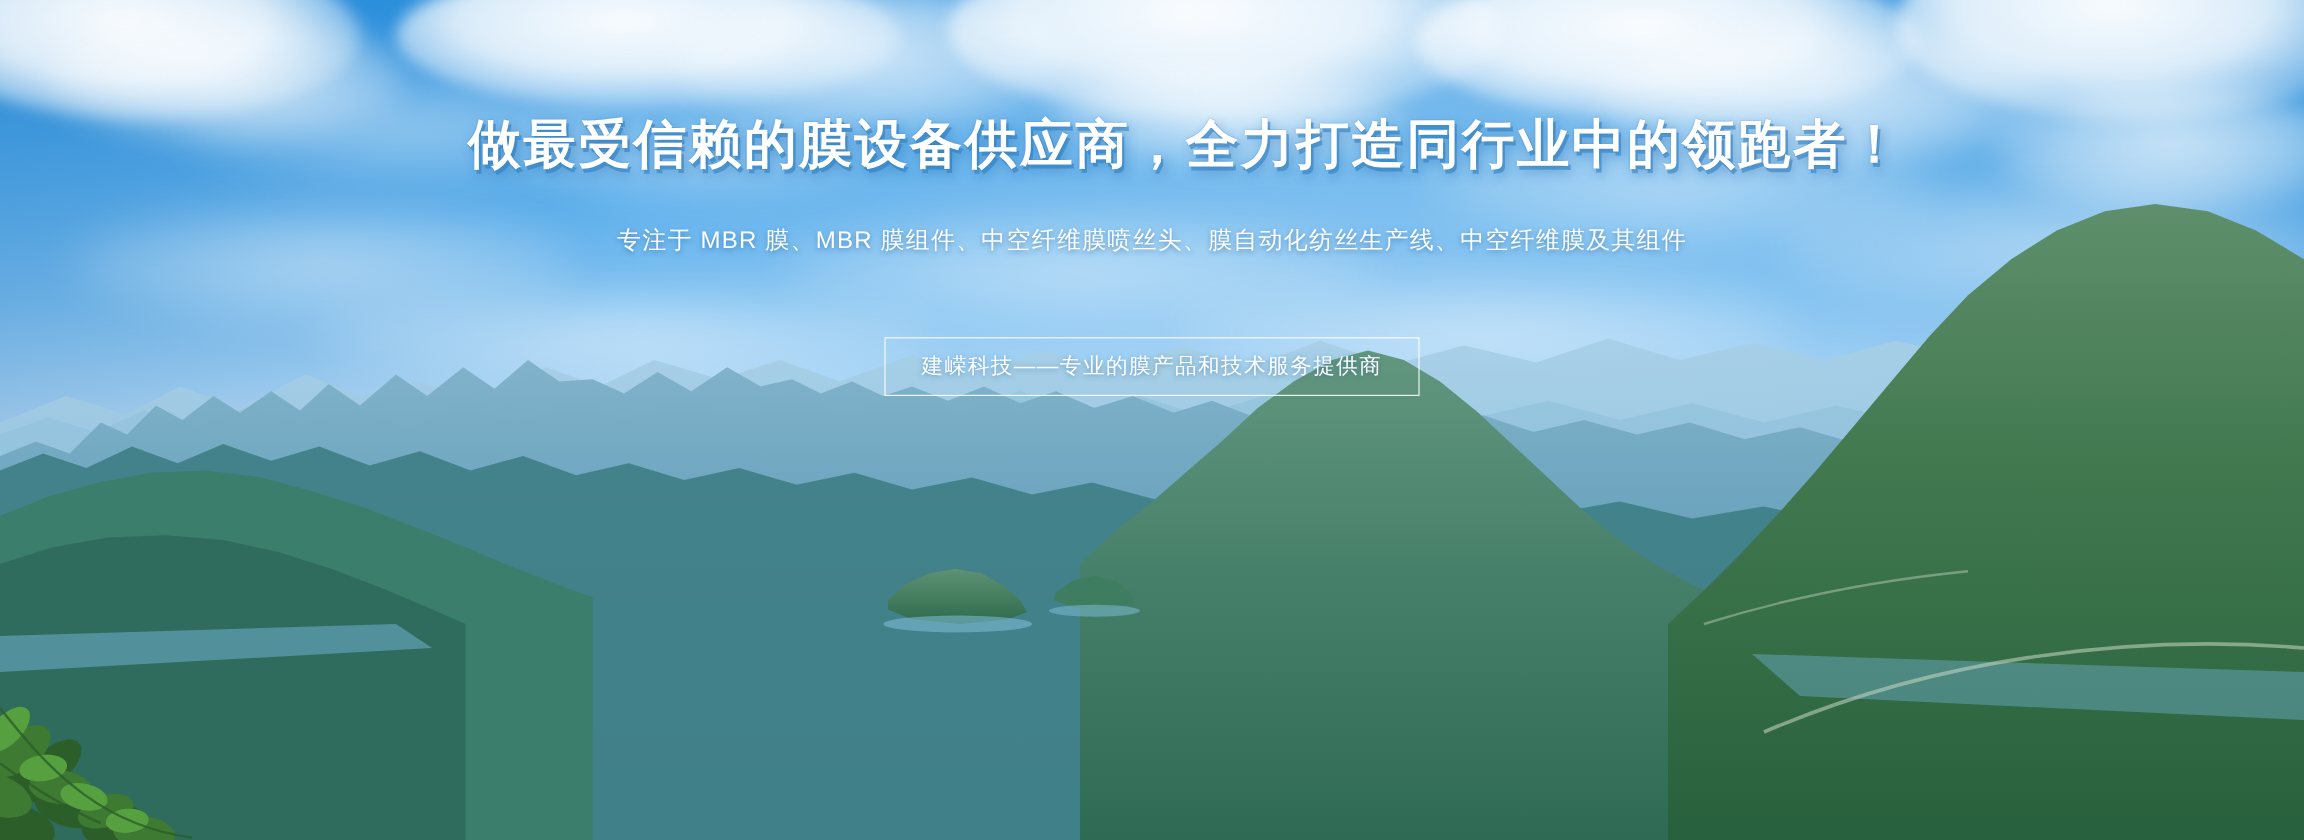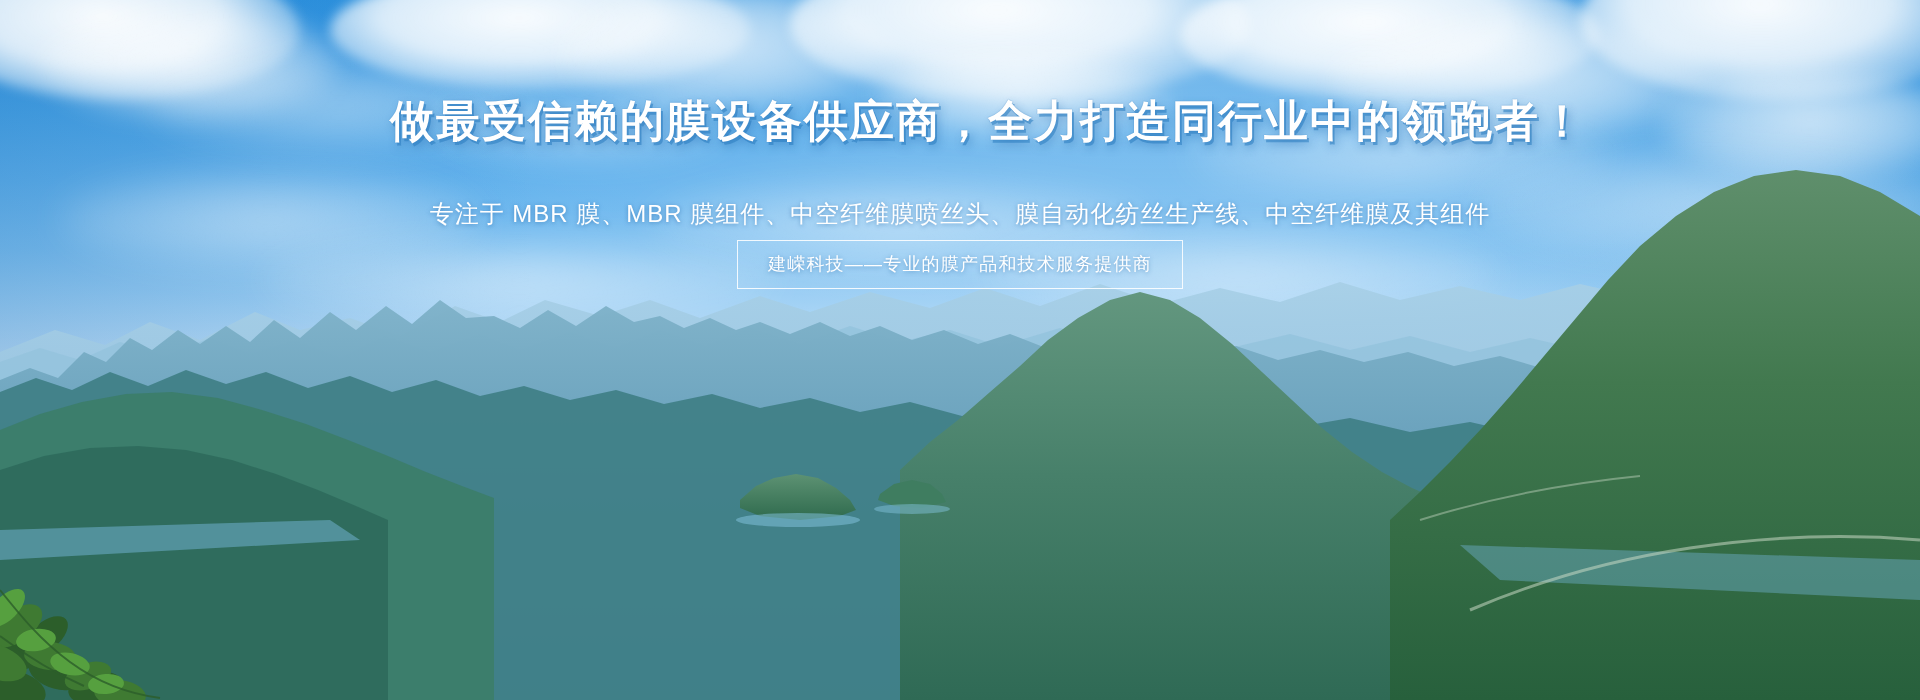--- a/index.html
+++ b/index.html
@@ -110,41 +110,41 @@
       0 0 1px rgba(40,120,190,0.9),
       2px 3px 0 rgba(42,124,192,0.55),
       3px 5px 10px rgba(30,100,170,0.45);
     margin-left: 28px;
   }
 
   .subtitle {
     position:absolute;
     left:0; width:1920px;
     top:186px;
-    font-size:24px;
+    font-size:20px;
     font-weight:normal;
     color:#ffffff;
     letter-spacing:1px;
     line-height:1.5;
     white-space:nowrap;
     text-shadow:0 1px 4px rgba(30,95,160,0.55);
-    margin-top:10px;
   }
 
   .tagline-wrap {
     position:absolute;
     left:0; width:1920px;
     top:240px;
     display:flex;
     justify-content:center;
   }
   .tagline-box {
     border:1px solid rgba(255,255,255,0.88);
     padding:11px 30px 12px 30px;
     display:inline-block;
+    margin-top:41px;
   }
   .tagline-text {
     font-size:18px;
     color:#ffffff;
     letter-spacing:1.2px;
     white-space:nowrap;
     text-shadow:0 1px 4px rgba(30,95,160,0.5);
   }
 
   

